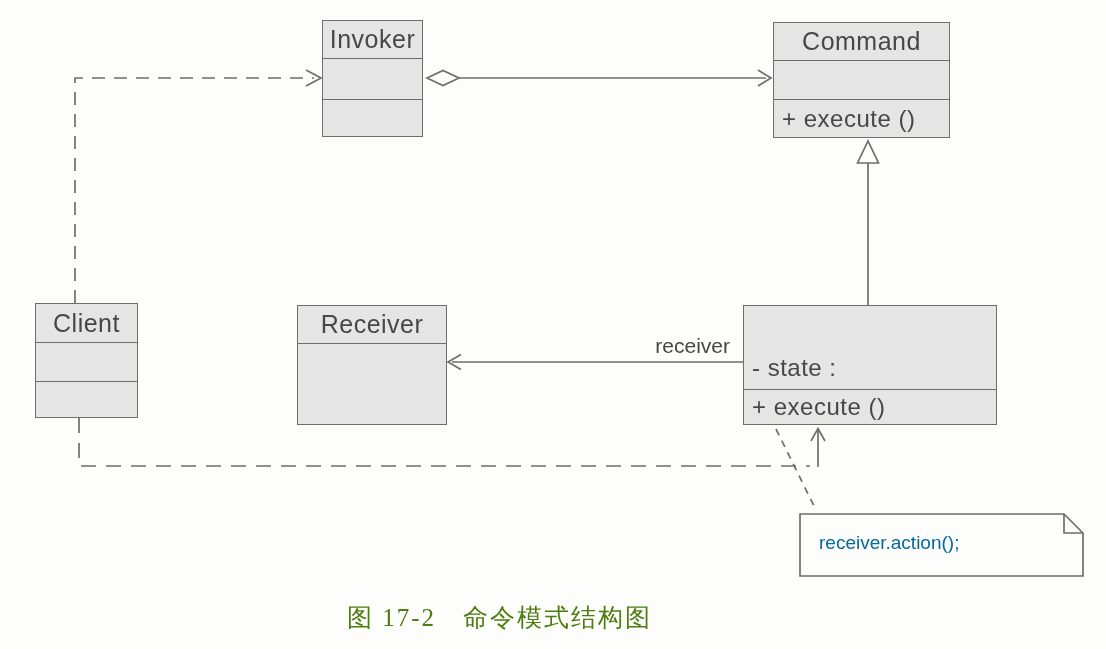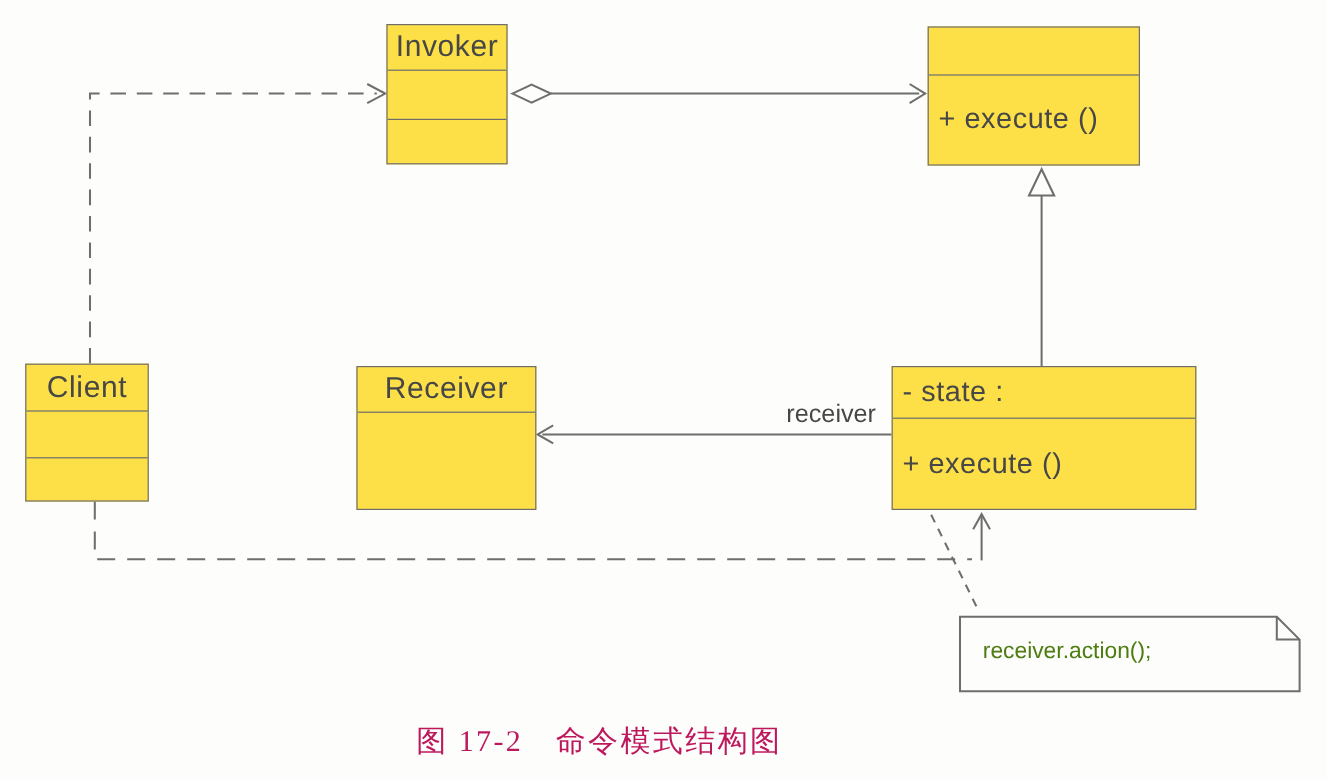--- a/index.html
+++ b/index.html
@@ -15,21 +15,21 @@
   }
   .connector-layer {
     position:absolute; left:0; top:0;
     width:1106px; height:649px;
   }
   
   .uml-box {
     position:absolute;
     display:flex; flex-direction:column;
     border:1.6px solid #6e6e6e;
-    background:#fde047;
+    background:#e5e5e5;
     box-sizing:border-box;
     color:#474747;
   }
   .uml-row {
     box-sizing:border-box;
     display:flex; align-items:center;
   }
   .uml-row + .uml-row { border-top:1.6px solid #6e6e6e; }
   .uml-title {
     justify-content:center;
@@ -40,49 +40,49 @@
     justify-content:flex-start;
     padding-left:8px;
     font-size:24px;
     letter-spacing:0.5px;
     text-align:center;
   }
   #box-invoker  { left:322px; top:20px;  width:101px; height:117px; }
   #box-invoker  .r1{height:37px;} #box-invoker .r2{height:41px;} #box-invoker .r3{flex:1;}
   #box-command  { left:773px; top:22px;  width:177px; height:116px; }
   #box-command  .r1{height:37px;} #box-command .r2{height:39px;} #box-command .r3{flex:1;}
-  #box-client   { left:21px;  top:303px; width:103px; height:115px; }
+  #box-client   { left:35px;  top:303px; width:103px; height:115px; }
   #box-client   .r1{height:38px;} #box-client .r2{height:39px;} #box-client .r3{flex:1;}
   #box-receiver { left:297px; top:305px; width:150px; height:120px; }
   #box-receiver .r1{height:37px;} #box-receiver .r2{height:42px;} #box-receiver .r3{flex:1;}
   #box-concrete { left:743px; top:305px; width:254px; height:120px; }
-  #box-concrete .r1{height:38px;} #box-concrete .r2{height:42px;} #box-concrete .r3{flex:1;}
+  #box-concrete .r1{height:38px;} #box-concrete .r2{height:42px;margin-top:41px;} #box-concrete .r3{flex:1;}
 
   
   .edge-label {
     position:absolute;
     left:598px; top:334px; width:132px;
     text-align:right;
     font-size:21px;
     color:#474747;
   }
   .note-text {
     position:absolute;
     left:819px; top:532px; width:250px;
     font-size:19px;
-    color:#4d7c0f;
+    color:#0369a1;
   }
   .caption {
     position:absolute;
     left:0; top:601px; width:999px;
     text-align:center;
     font-family:"Liberation Serif","DejaVu Serif",serif;
     font-size:25px;
     letter-spacing:2px;
-    color:#be185d;
+    color:#4d7c0f;
     white-space:pre;
   }
 </style>
 </head>
 <body>
 
 <div class="stage">
 
   <svg class="connector-layer" viewBox="0 0 1106 649" fill="none" stroke="#6e6e6e" stroke-width="1.7">
 
@@ -109,20 +109,21 @@
     <path d="M1064,514 L1064,533 L1083,533"></path>
   </svg>
 
   <div class="uml-box" id="box-invoker">
     <div class="uml-row uml-title r1">Invoker</div>
     <div class="uml-row uml-member r2"></div>
     <div class="uml-row uml-member r3"></div>
   </div>
 
   <div class="uml-box" id="box-command">
+    <div class="uml-row uml-title r1">Command</div>
     <div class="uml-row uml-member r2"></div>
     <div class="uml-row uml-member r3">+ execute ()</div>
   </div>
 
   <div class="uml-box" id="box-client">
     <div class="uml-row uml-title r1">Client</div>
     <div class="uml-row uml-member r2"></div>
     <div class="uml-row uml-member r3"></div>
   </div>
 

